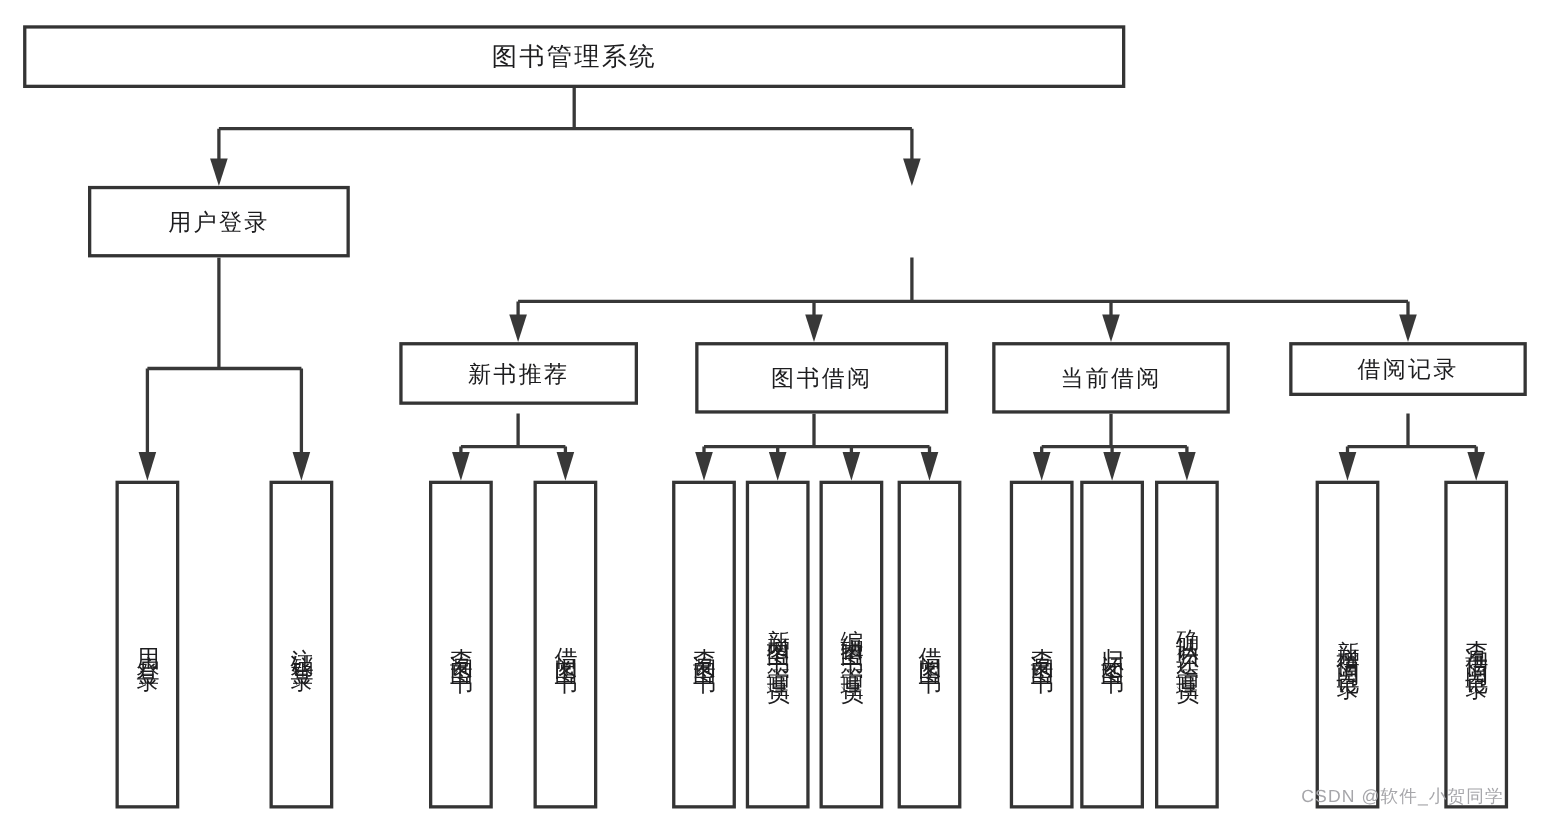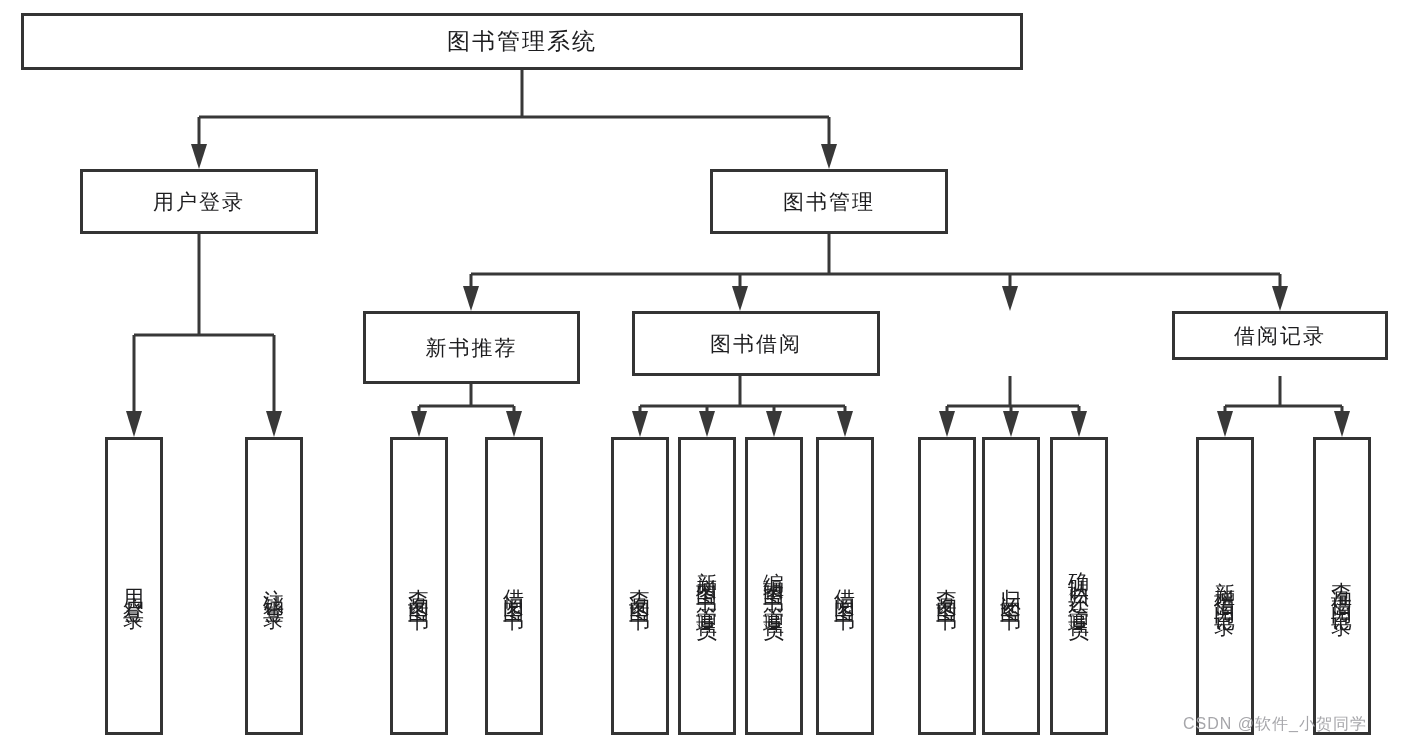--- a/index.html
+++ b/index.html
@@ -102,27 +102,27 @@
 
       <polygon points="939,411 955,411 947,437"></polygon>
       <polygon points="1003,411 1019,411 1011,437"></polygon>
       <polygon points="1071,411 1087,411 1079,437"></polygon>
 
       <polygon points="1217,411 1233,411 1225,437"></polygon>
       <polygon points="1334,411 1350,411 1342,437"></polygon>
     </g>
   </svg>
 
-  <div class="node root-node" style="left:21px; top:13px; width:1002px; height:57px;">图书管理系统</div>
+  <div class="node root-node" style="left:21px; top:23px; width:1002px; height:57px;">图书管理系统</div>
 
   <div class="node h-node" style="left:80px; top:169px; width:238px; height:65px;">用户登录</div>
-  <div class="node h-node" style="left:710px; top:169px; width:238px; height:65px;">图书管理</div>
 
-  <div class="node h-node" style="left:363px; top:311px; width:217px; height:73px;">新书推荐</div>
-  <div class="node h-node" style="left:632px; top:311px; width:248px; height:65px;">图书借阅</div>
+  <div class="node h-node" style="left:363px; top:311px; width:217px; height:57px;">新书推荐</div>
+  <div class="node h-node" style="left:632px; top:311px; width:230px; height:65px;">图书借阅</div>
+  <div class="node h-node" style="left:902px; top:311px; width:216px; height:65px;">当前借阅</div>
   <div class="node h-node" style="left:1172px; top:311px; width:216px; height:49px;">借阅记录</div>
 
   <div class="node v-node" style="left:105px; top:437px; width:58px; height:298px;">用户登录</div>
   <div class="node v-node" style="left:245px; top:437px; width:58px; height:298px;">注销登录</div>
 
   <div class="node v-node" style="left:390px; top:437px; width:58px; height:298px;">查询图书</div>
   <div class="node v-node" style="left:485px; top:437px; width:58px; height:298px;">借阅图书</div>
 
   <div class="node v-node" style="left:611px; top:437px; width:58px; height:298px;">查询图书</div>
   <div class="node v-node" style="left:678px; top:437px; width:58px; height:298px;">新增图书（管理员）</div>

